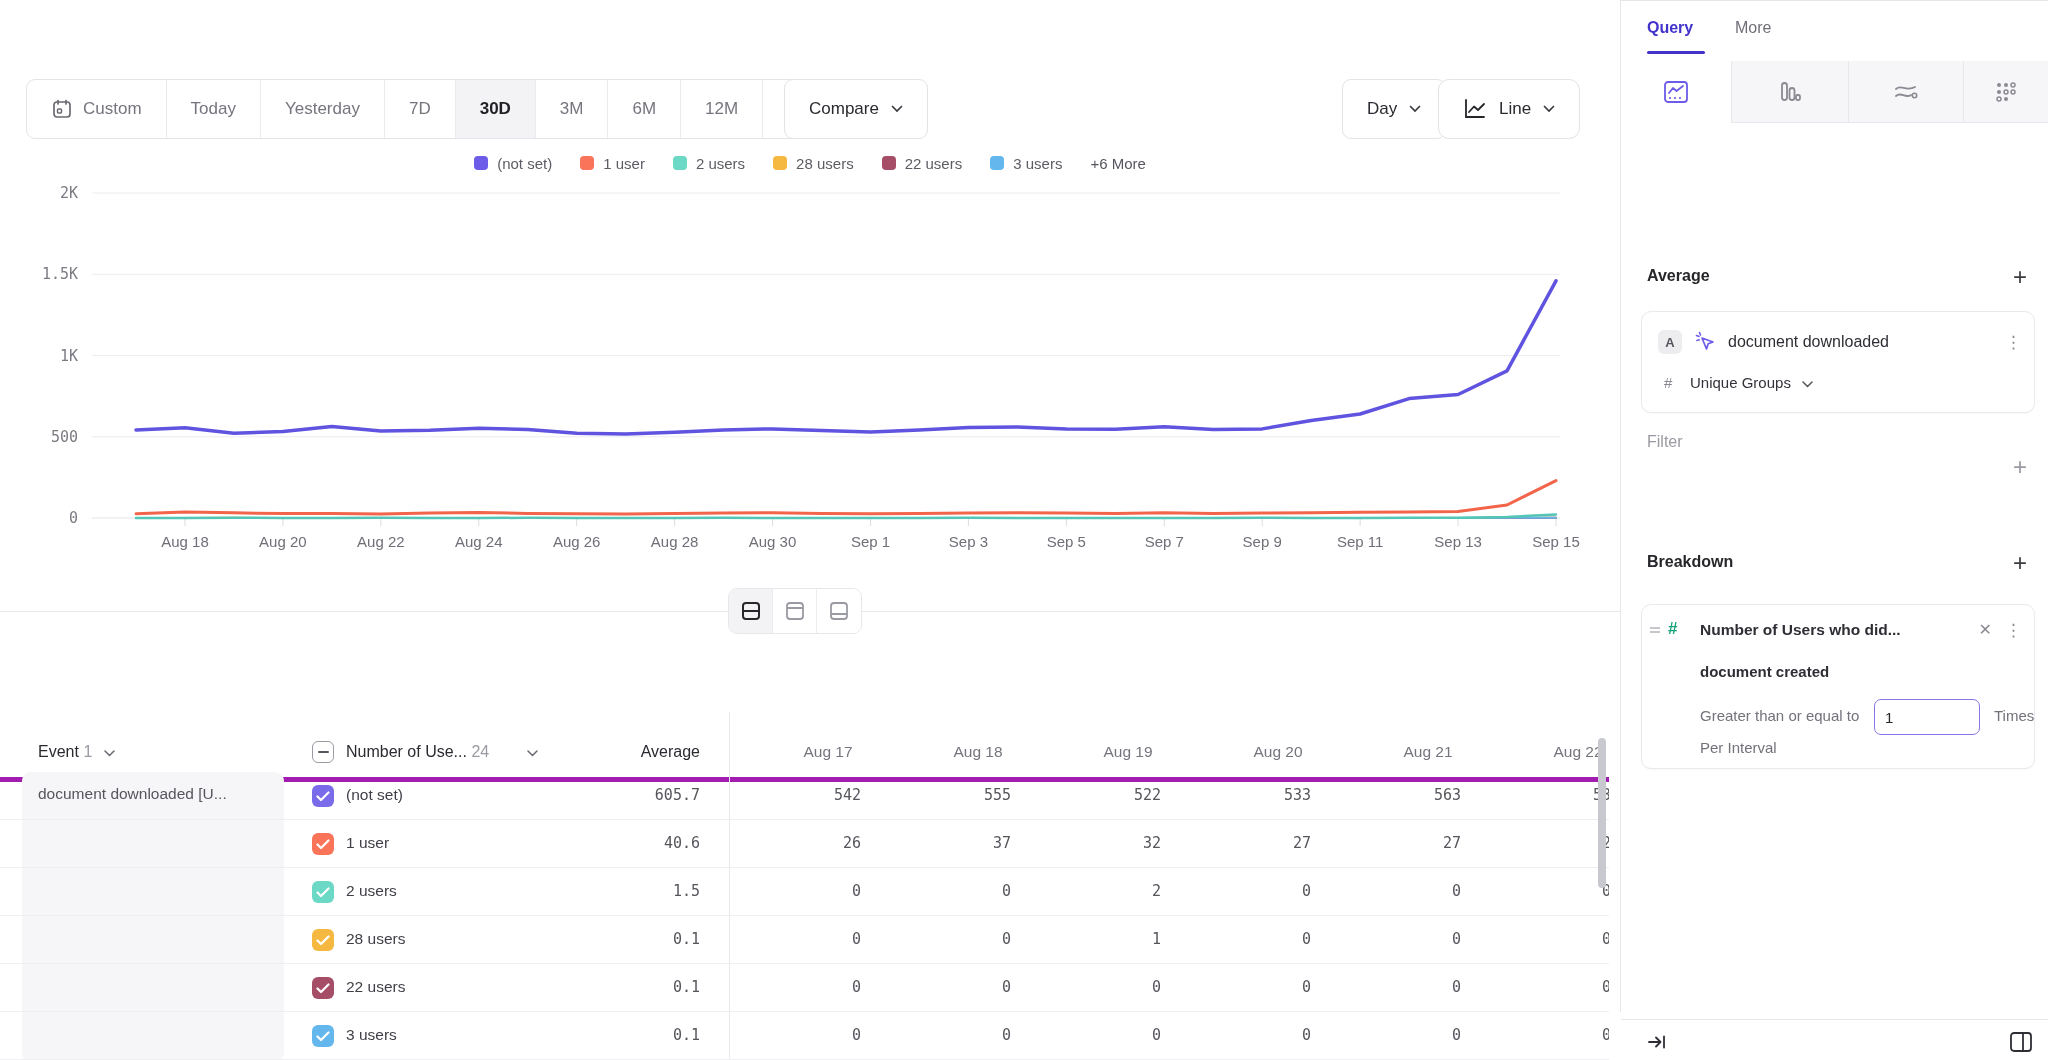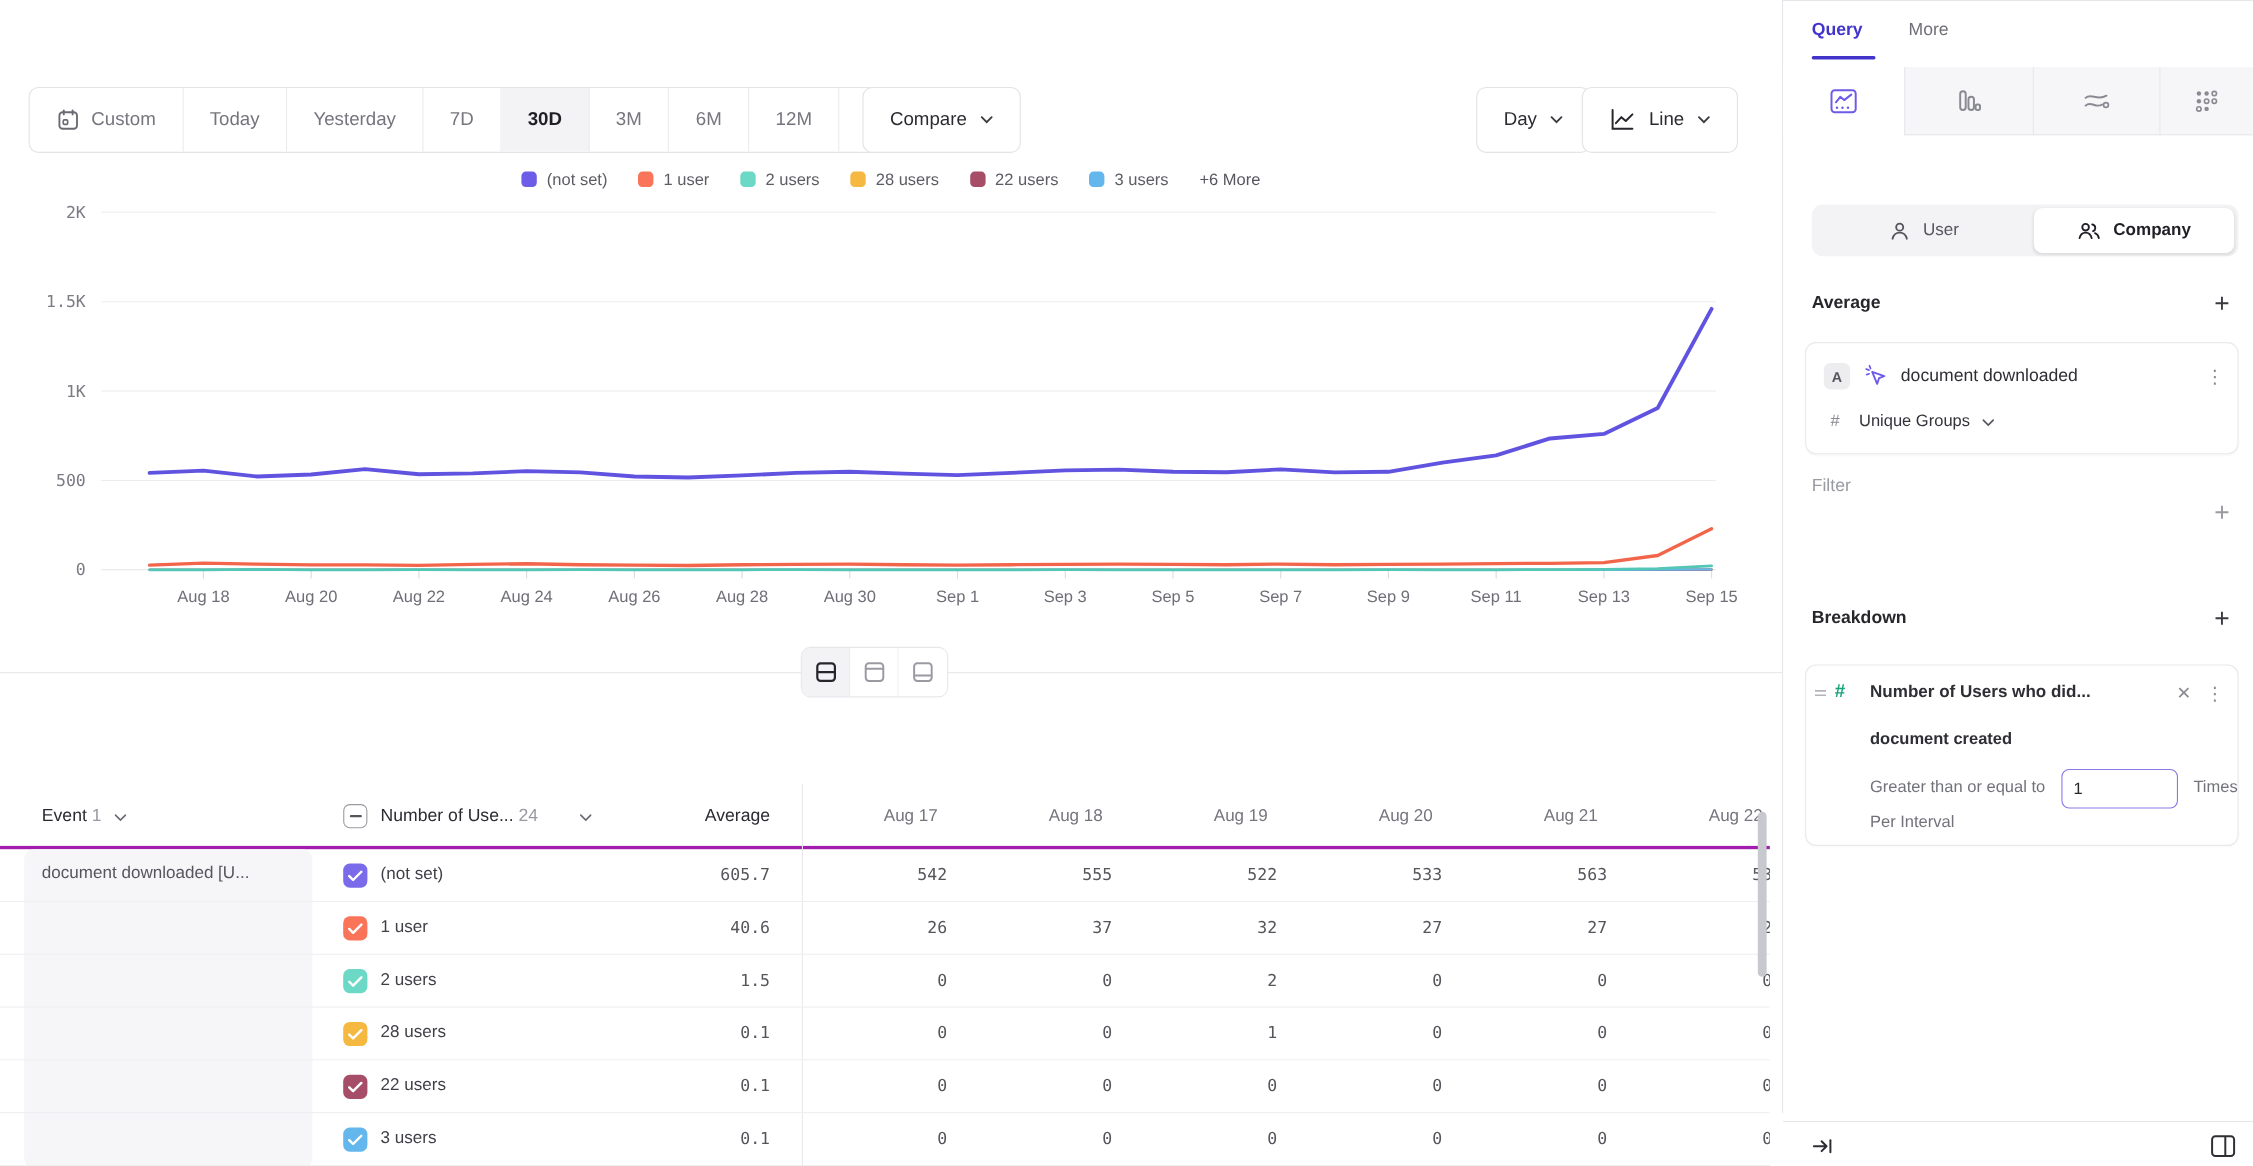--- a/index.html
+++ b/index.html
@@ -31,21 +31,21 @@
   #layout-toggle { left:728px; top:588px; height:46px; display:flex; background:#fff; border:1px solid #e7e7eb; border-radius:9px; overflow:hidden; }
   .lt-btn { width:44px; height:44px; display:flex; align-items:center; justify-content:center; border-right:1px solid #ededf1; cursor:pointer; background:#fff; }
   .lt-btn:last-child { border-right:none; }
   .lt-btn.sel { background:#f3f3f5; }
 
   
   #search-box { left:34px; top:661px; width:413px; height:42px; background:#f5f5f7; border-radius:10px; display:flex; align-items:center; padding:0 14px; gap:14px; }
   #search-input { border:none; outline:none; background:transparent; font-size:16px; color:#3a3a42; width:330px; font-family:"Liberation Sans",sans-serif; }
   #search-input::placeholder { color:#9a9aa2; }
   #table-clip { left:0; top:712px; width:1609px; height:348px; overflow:hidden; }
-  #tbl-header { position:absolute; left:0; top:4px; width:1609px; height:56px; border-bottom:3px solid #a21caf;padding-left:24px; }
+  #tbl-header { position:absolute; left:0; top:14px; width:1609px; height:56px; border-bottom:5px solid #a21caf;padding-left:24px; }
   .hdr-txt { position:absolute; top:17px; font-size:16px; color:#2a2a31; }
   .hdr-gray { color:#9a9aa2; }
   .hdr-date { position:absolute; top:17px; width:150px; text-align:center; font-size:15.5px; color:#75757e; }
   #col-divider { position:absolute; left:729px; top:0; width:1px; height:348px; background:#e9e9ed; }
   #event-cell { position:absolute; left:22px; top:60px; width:262px; height:290px; background:#f6f6f8; border-radius:9px; padding:13px 16px; font-size:15.5px; color:#55555e; white-space:nowrap; overflow:hidden; }
   .trow { position:absolute; left:0; width:1609px; height:48px; border-bottom:1px solid #efeff2; }
   .cbx { position:absolute; left:312px; top:13px; width:22px; height:22px; border-radius:6px; display:flex; align-items:center; justify-content:center; cursor:pointer; }
   .cbx-ind { width:22px; height:22px; border:1.5px solid #9a9aa2; border-radius:6px; background:#fff; display:flex; align-items:center; justify-content:center; cursor:pointer; }
   .row-label { position:absolute; left:346px; top:14px; font-size:15.5px; color:#3f3f47; }
   .avg-cell { position:absolute; left:560px; top:14px; width:140px; text-align:right; font-size:15px; color:#55555c; }
@@ -130,21 +130,21 @@
       <svg class="chev" width="12" height="8" viewBox="0 0 12 8">
           <path d="M1.5 1.5 L6 6 L10.5 1.5" fill="none" stroke="#3a3a40" stroke-width="1.7" stroke-linecap="round"></path>
         </svg>
     </div>
     <div class="tool-btn" id="interval-btn" style="left:1342px;">
       <span>Day</span>
       <svg class="chev" width="12" height="8" viewBox="0 0 12 8">
           <path d="M1.5 1.5 L6 6 L10.5 1.5" fill="none" stroke="#3a3a40" stroke-width="1.7" stroke-linecap="round"></path>
         </svg>
     </div>
-    <div class="tool-btn" id="charttype-btn" style="left:1438px;">
+    <div class="tool-btn" id="charttype-btn" style="left:1438px;border-radius:11px;">
       <svg width="24" height="22" viewBox="0 0 24 22">
         <path d="M3 2 L3 19 L21 19" fill="none" stroke="#26262b" stroke-width="1.8" stroke-linecap="round"></path>
         <path d="M6 14 L11 8.5 L15 12 L21 6" fill="none" stroke="#26262b" stroke-width="1.8" stroke-linecap="round" stroke-linejoin="round"></path>
       </svg>
       <span>Line</span>
       <svg class="chev" width="12" height="8" viewBox="0 0 12 8">
           <path d="M1.5 1.5 L6 6 L10.5 1.5" fill="none" stroke="#3a3a40" stroke-width="1.7" stroke-linecap="round"></path>
         </svg>
     </div>
   </div>
@@ -408,38 +408,20 @@
             <circle cx="19" cy="12" r="2" fill="none" stroke="#8a8a93" stroke-width="1.5"></circle>
           <circle cx="5" cy="19" r="2" fill="none" stroke="#8a8a93" stroke-width="1.5"></circle>
             <circle cx="12" cy="19" r="2" fill="#8a8a93"></circle>
         </svg>
       </div>
       <div class="tile-sep" style="left:110px;"></div>
       <div class="tile-sep" style="left:227px;"></div>
       <div class="tile-sep" style="left:342px;"></div>
     </div>
 
-    <div id="seg-track">
-      <div class="seg-opt" id="seg-user">
-        <svg width="20" height="20" viewBox="0 0 20 20">
-          <circle cx="10" cy="6.5" r="3.2" fill="none" stroke="#55555e" stroke-width="1.7"></circle>
-          <path d="M3.5 17 C4.5 13, 7 11.5, 10 11.5 C13 11.5, 15.5 13, 16.5 17" fill="none" stroke="#55555e" stroke-width="1.7" stroke-linecap="round"></path>
-        </svg>
-        <span>User</span>
-      </div>
-      <div class="seg-opt" id="seg-company">
-        <svg width="22" height="20" viewBox="0 0 22 20">
-          <circle cx="8" cy="6.5" r="3" fill="none" stroke="#1f1f26" stroke-width="1.7"></circle>
-          <path d="M2.5 16.5 C3.3 13, 5.5 11.5, 8 11.5 C10.5 11.5, 12.7 13, 13.5 16.5" fill="none" stroke="#1f1f26" stroke-width="1.7" stroke-linecap="round"></path>
-          <path d="M14 4 C15.8 4.4, 16.8 5.6, 16.8 7.2 C16.8 8.6, 16 9.7, 14.8 10.2" fill="none" stroke="#1f1f26" stroke-width="1.7" stroke-linecap="round"></path>
-          <path d="M16.5 12 C18.6 12.8, 19.7 14.3, 20 16.5" fill="none" stroke="#1f1f26" stroke-width="1.7" stroke-linecap="round"></path>
-        </svg>
-        <span>Company</span>
-      </div>
-    </div>
 
     <span class="sec-hd" style="top:266px;">Average</span>
     <div class="plus-btn" style="top:262px;">+</div>
 
     <div class="pcard" id="metric-card">
       <div class="badge-a" style="left:16px; top:18px;">A</div>
       <svg class="abs" style="left:52px; top:18px;" width="24" height="24" viewBox="0 0 24 24">
         <path d="M8 8 L19 12 L14.2 13.8 L12.5 19 Z" fill="none" stroke="#6C5BE8" stroke-width="1.7" stroke-linejoin="round"></path>
         <line x1="5.5" y1="2.5" x2="6.5" y2="5" stroke="#6C5BE8" stroke-width="1.6" stroke-linecap="round"></line>
         <line x1="2.5" y1="5.5" x2="5" y2="6.5" stroke="#6C5BE8" stroke-width="1.6" stroke-linecap="round"></line>

